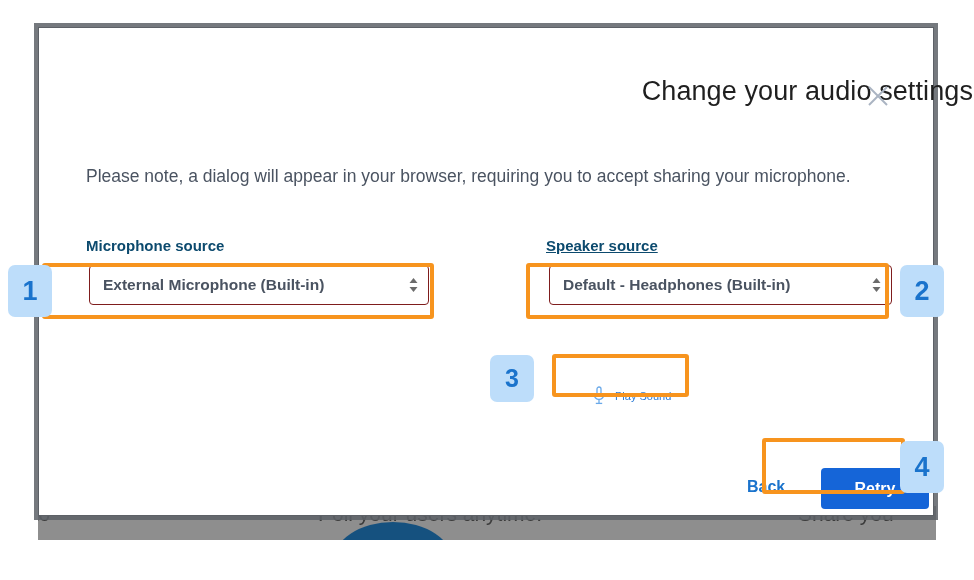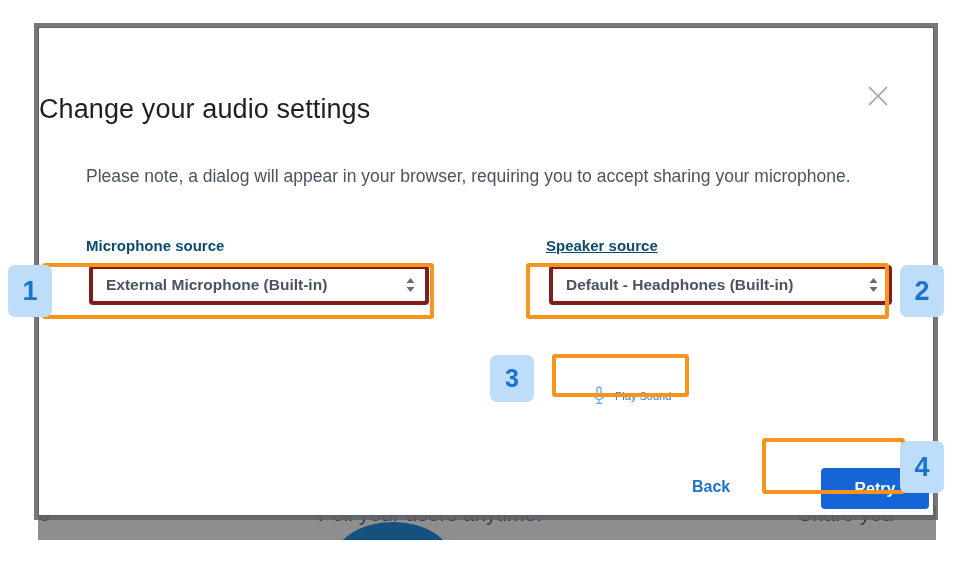--- a/index.html
+++ b/index.html
@@ -63,27 +63,28 @@
     height: 489px;
     background: #ffffff;
     border: 1px solid #5d6167;
     box-shadow: 0 0 0 4px rgba(93,97,103,0.85);
     box-sizing: border-box;
   }
 
   .modal-title {
     position: absolute;
     left: 0;
-    top: 66px;
+    top: 48px;
     width: 100%;
-    text-align: left;
+    text-align: right;
     font-size: 27px;
     color: #1f1f1f;
     font-weight: 400;
     letter-spacing: 0.1px;
+    padding-left: 40px;
   }
   .close-icon {
     position: absolute;
     right: 42px;
     top: 55px;
     width: 26px;
     height: 26px;
     cursor: pointer;
   }
   .close-icon svg { display: block; }
@@ -106,21 +107,21 @@
   }
   .lbl-mic     { left: 47px;  top: 209px; }
   .lbl-spk     { left: 507px; top: 209px; text-decoration: underline; }
   .lbl-test    { left: 507px; top: 302px; }
 
   
   .select-box {
     position: absolute;
     height: 40px;
     background: #ffffff;
-    border: 4px solid #7f1d1d;
+    border: 1px solid #7f1d1d;
     border-radius: 4px;
     box-sizing: border-box;
     display: flex;
     align-items: center;
     cursor: pointer;
   }
   .select-value {
     flex: 1;
     padding-left: 13px;
     font-size: 15.5px;
@@ -150,21 +151,21 @@
     font-size: 11px;
     color: #2b7bd6;
     cursor: pointer;
     white-space: nowrap;
   }
   .play-sound .mic-icon { display: block; }
 
   
   .btn-back {
     position: absolute;
-    left: 653px;
+    left: 708px;
     top: 450px;
     font-size: 16px;
     font-weight: bold;
     color: #1a73cc;
     cursor: pointer;
   }
   .btn-retry {
     position: absolute;
     left: 782px;
     top: 440px;

